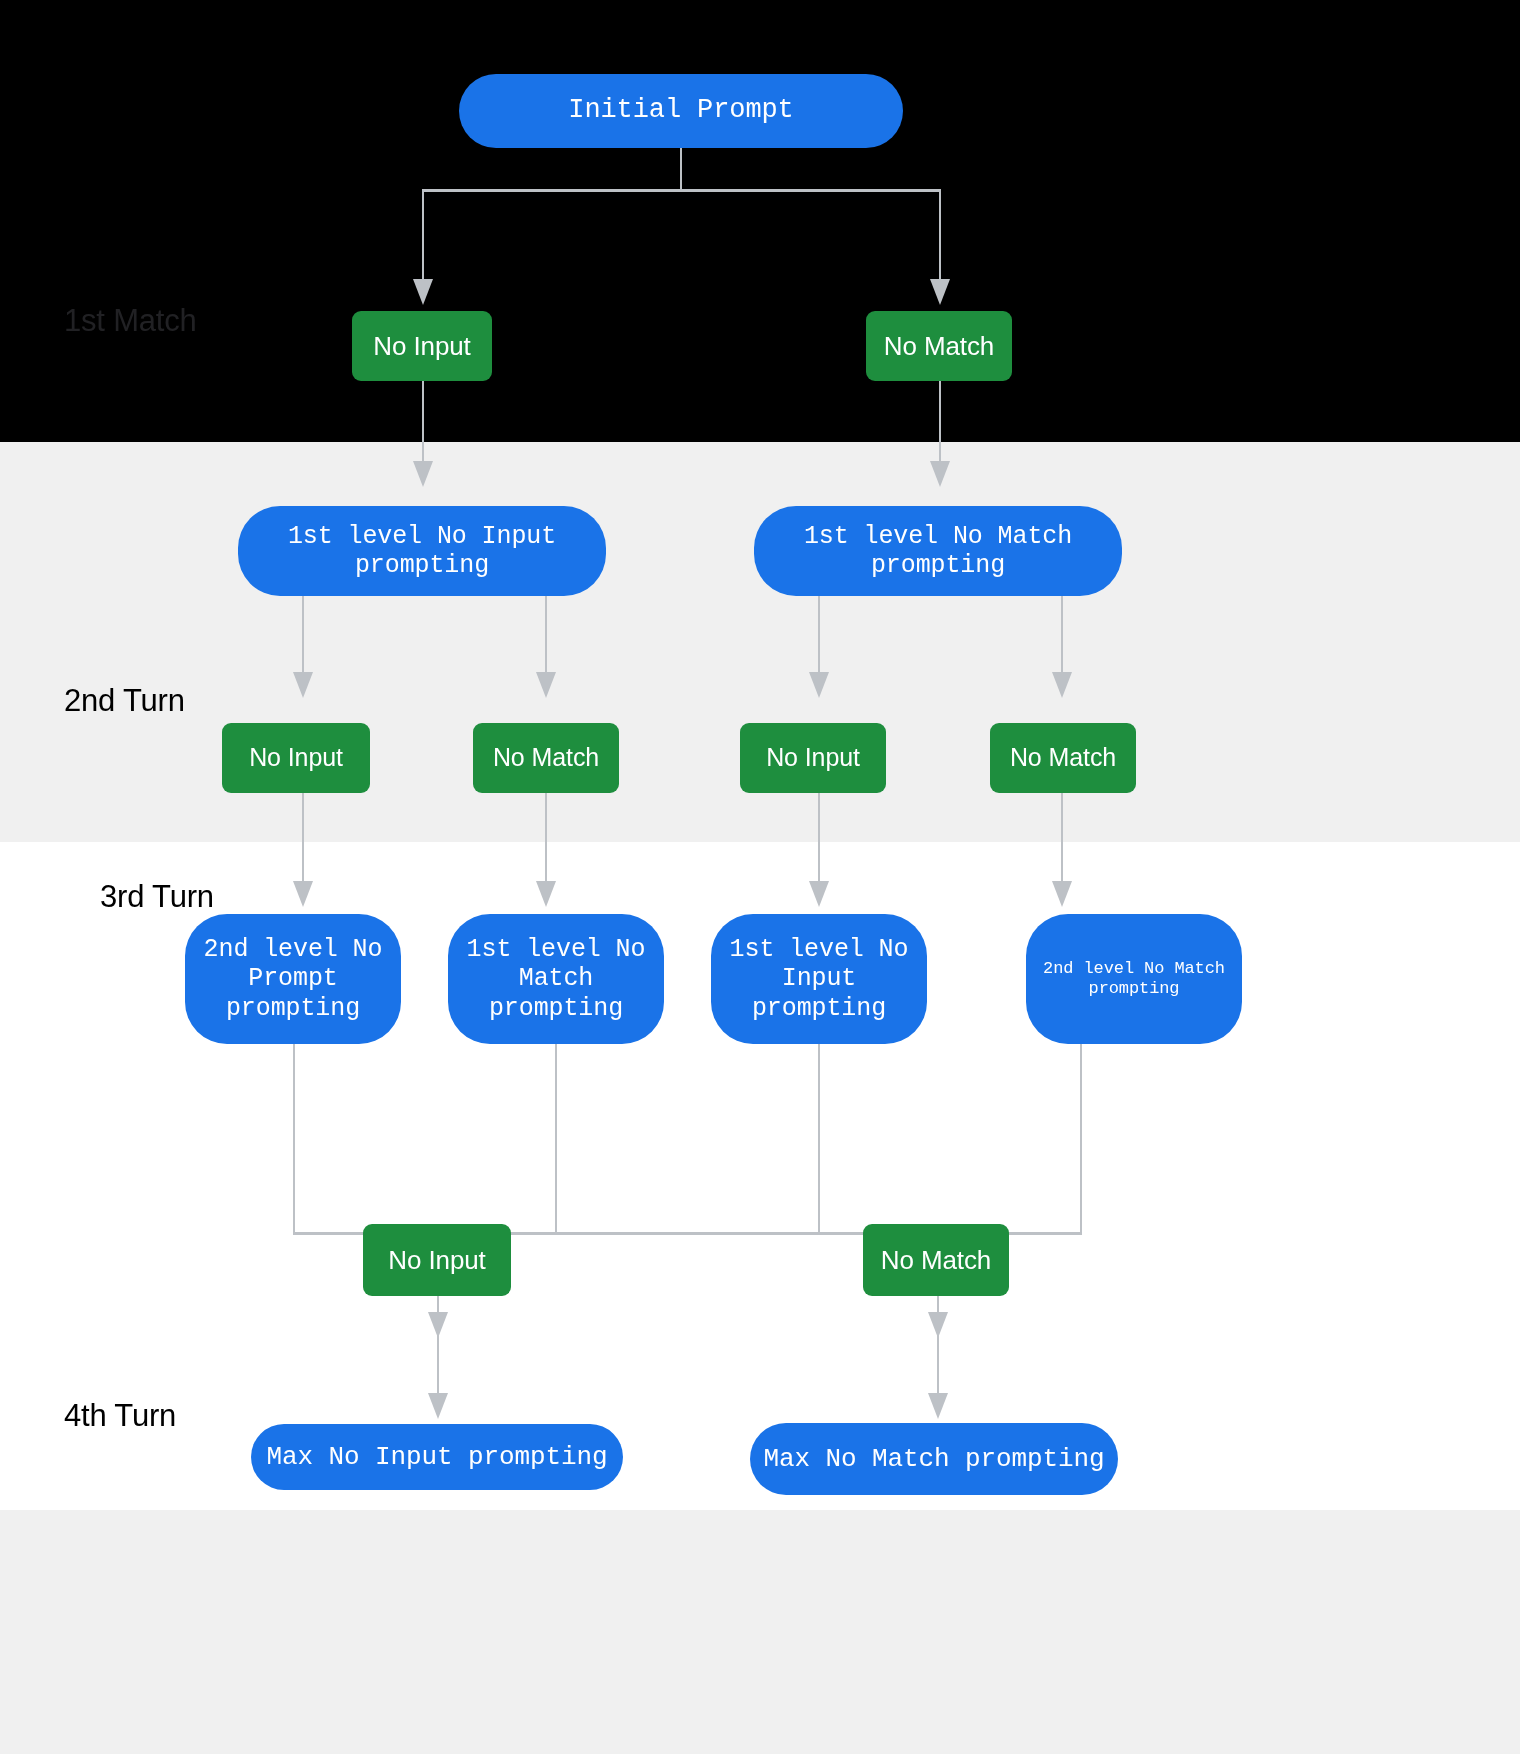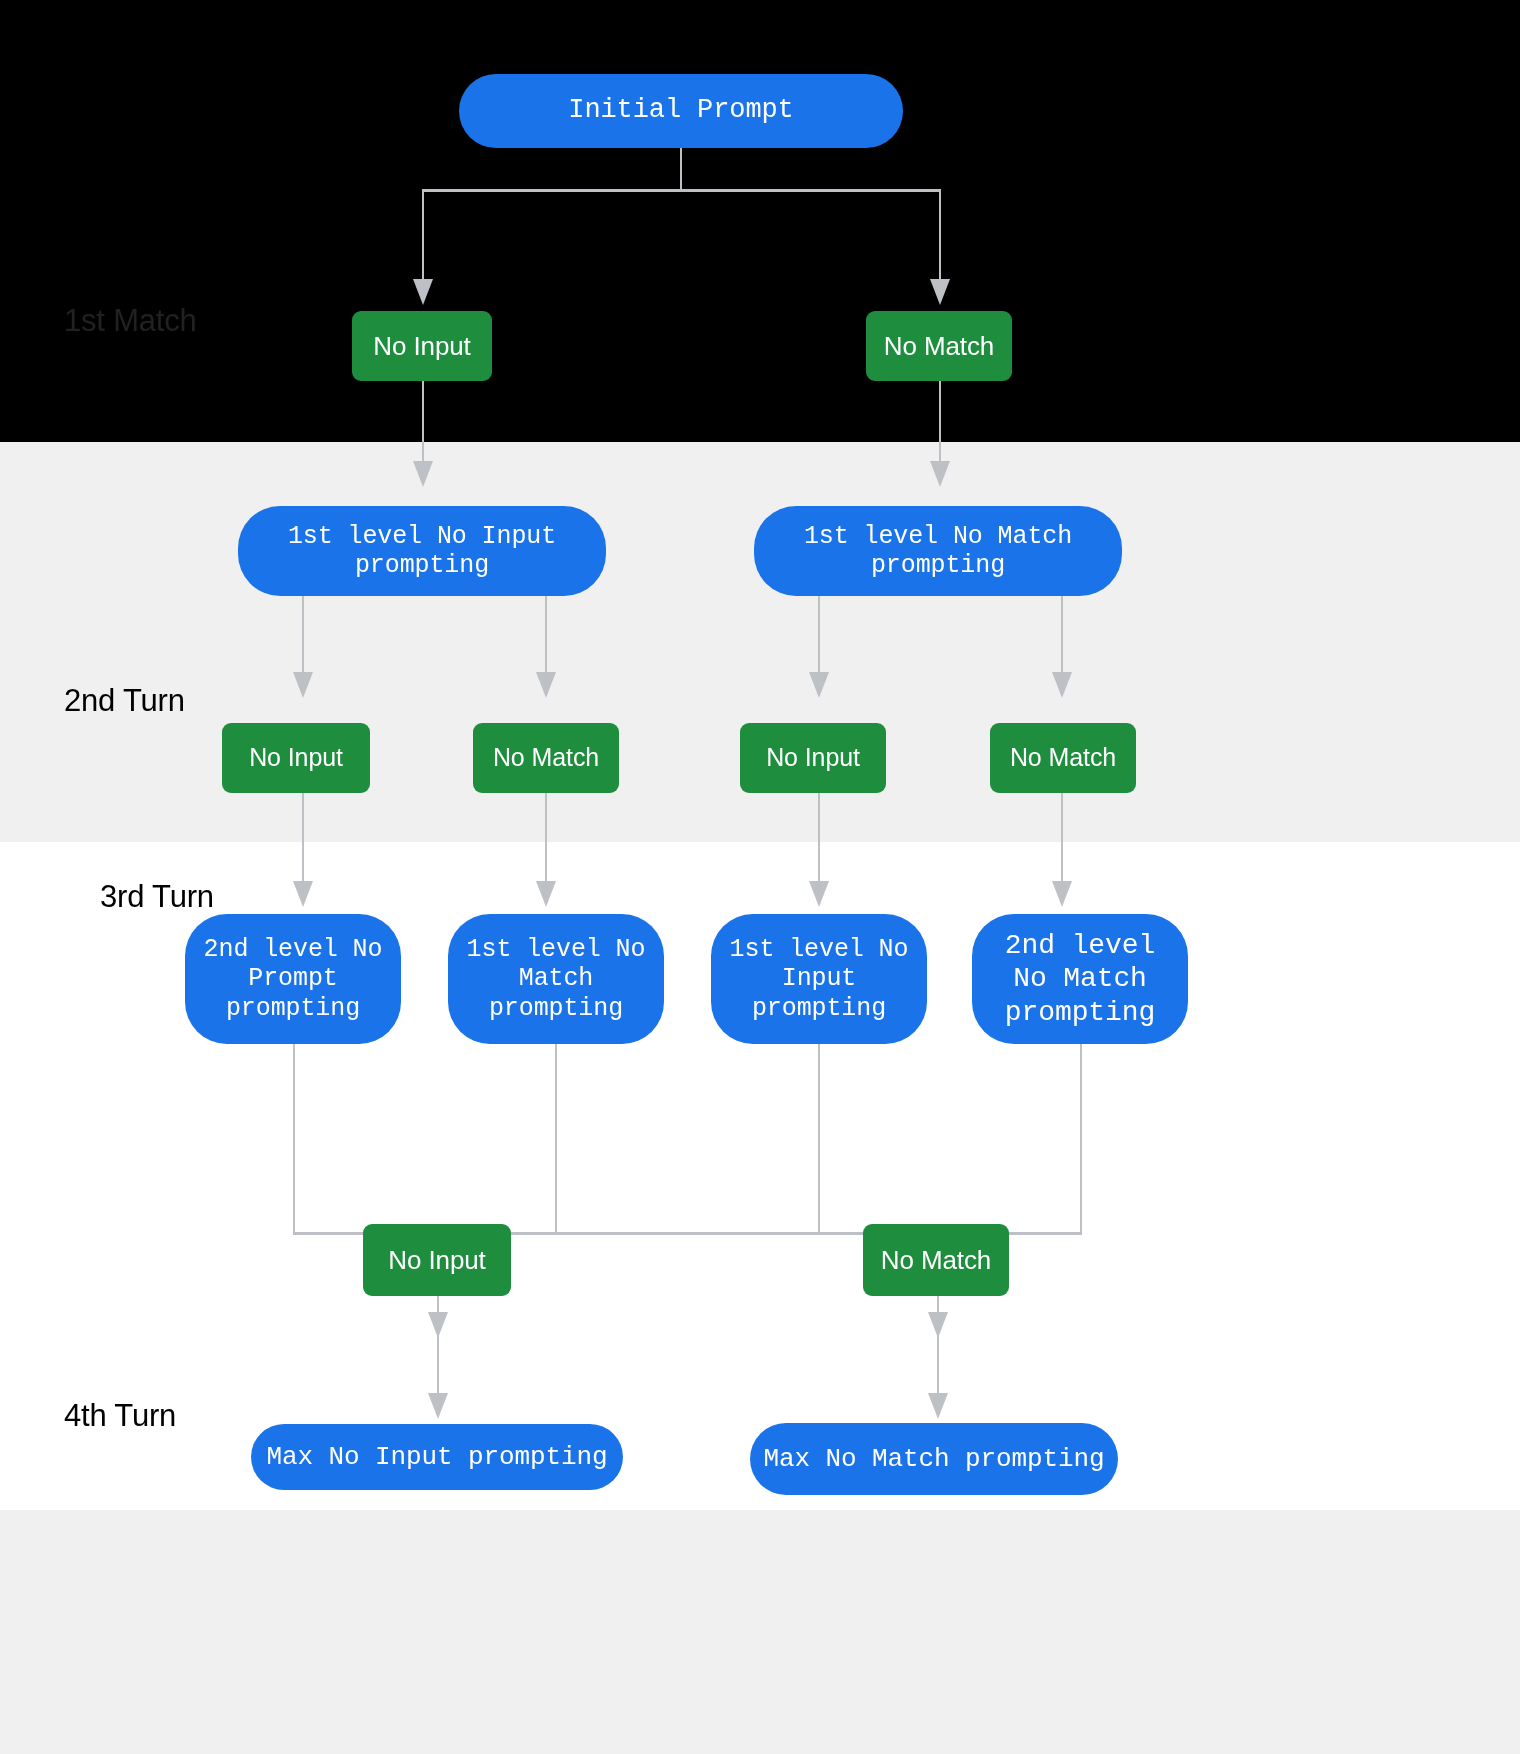--- a/index.html
+++ b/index.html
@@ -144,21 +144,21 @@
   <div class="node node-blue rounded-lg" style="left:754px; top:506px; width:368px; height:90px; font-size:25px; padding:0 24px;">1st level No Match prompting</div>
 
   <div class="node node-green" style="left:222px; top:723px; width:148px; height:70px; font-size:25px;">No Input</div>
   <div class="node node-green" style="left:473px; top:723px; width:146px; height:70px; font-size:25px;">No Match</div>
   <div class="node node-green" style="left:740px; top:723px; width:146px; height:70px; font-size:25px;">No Input</div>
   <div class="node node-green" style="left:990px; top:723px; width:146px; height:70px; font-size:25px;">No Match</div>
 
   <div class="node node-blue rounded-lg" style="left:185px; top:914px; width:216px; height:130px; font-size:25px; padding:0 16px;">2nd level No Prompt prompting</div>
   <div class="node node-blue rounded-lg" style="left:448px; top:914px; width:216px; height:130px; font-size:25px; padding:0 16px;">1st level No Match prompting</div>
   <div class="node node-blue rounded-lg" style="left:711px; top:914px; width:216px; height:130px; font-size:25px; padding:0 16px;">1st level No Input prompting</div>
-  <div class="node node-blue rounded-lg" style="left:972px; top:914px; width:216px; height:130px; font-size:28px; padding:0 16px;">2nd level No Match prompting</div>
+  <div class="node node-blue rounded-lg" style="left:1026px; top:914px; width:216px; height:130px; font-size:17px; padding:0 16px;">2nd level No Match prompting</div>
 
   <div class="node node-green" style="left:363px; top:1224px; width:148px; height:72px; font-size:26px;">No Input</div>
   <div class="node node-green" style="left:863px; top:1224px; width:146px; height:72px; font-size:26px;">No Match</div>
 
   <div class="node node-blue pill" style="left:251px; top:1424px; width:372px; height:66px; font-size:26px;">Max No Input prompting</div>
   <div class="node node-blue pill" style="left:750px; top:1423px; width:368px; height:72px; font-size:26px;">Max No Match prompting</div>
 
 </div>
 
 </body></html>

